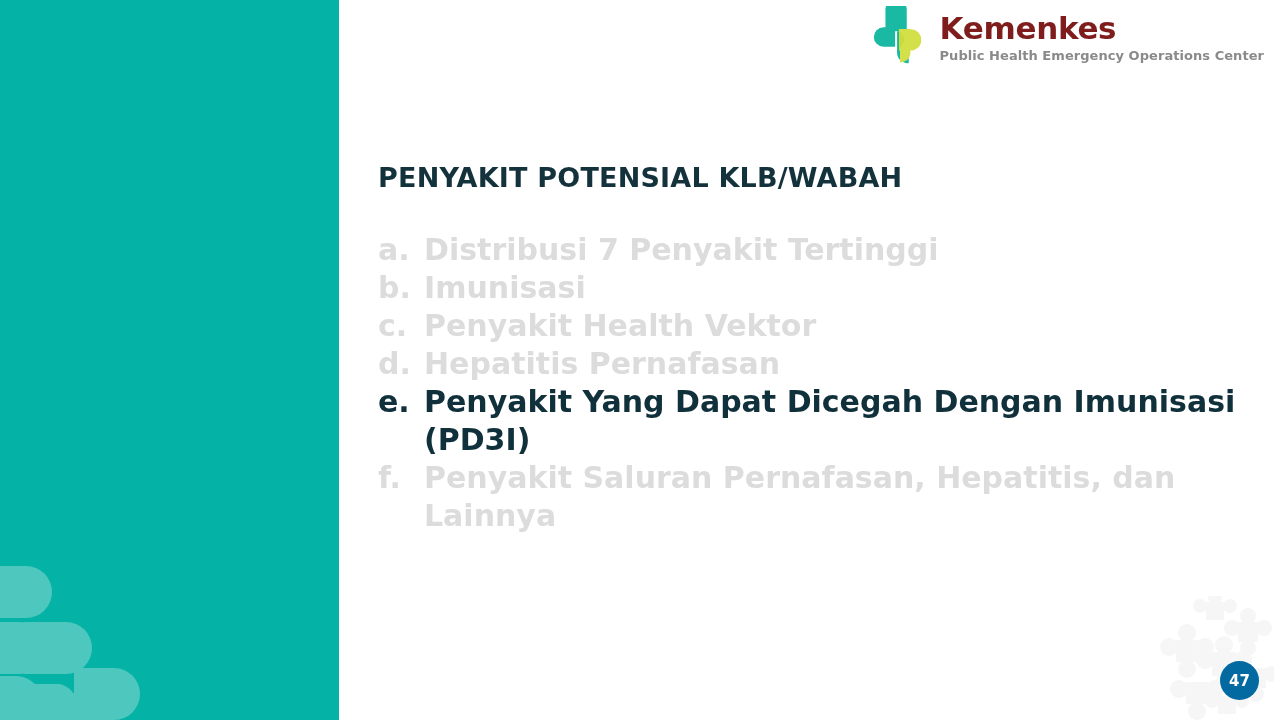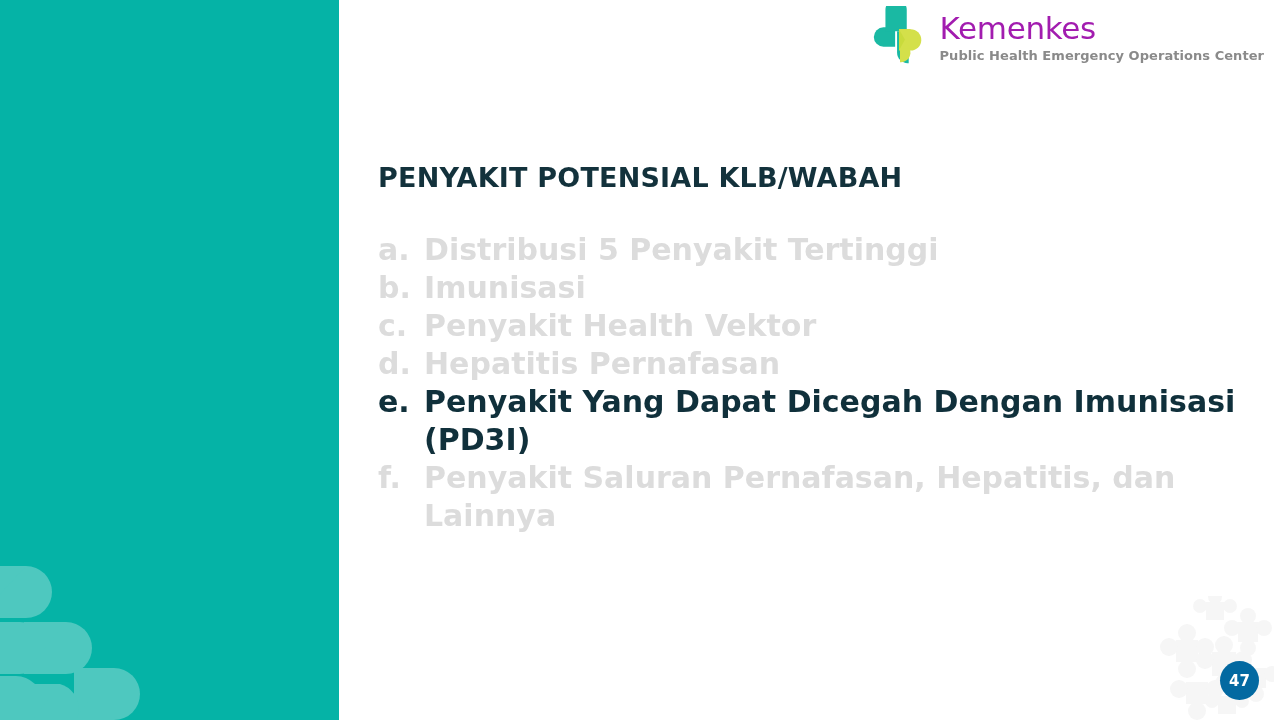--- a/index.html
+++ b/index.html
@@ -35,22 +35,22 @@
     position:absolute;
     right:16px; top:6px;
     display:flex;
     align-items:center;
     gap:10px;
   }
   .logo-mark { width:62px; height:62px; flex:0 0 auto; }
   .logo-text { display:flex; flex-direction:column; line-height:1; }
   .logo-word {
     font-size:31px;
-    font-weight:normal;
-    color:#a21caf;
+    font-weight:bold;
+    color:#7f1d1d;
     letter-spacing:-0.3px;
     font-family:"DejaVu Sans", sans-serif;
   }
   .logo-tag {
     font-size:13px;
     font-weight:bold;
     color:#8A8A8A;
     margin-top:5px;
     letter-spacing:0.05px;
     font-family:"DejaVu Sans", sans-serif;
@@ -153,21 +153,21 @@
       <div class="logo-word">Kemenkes</div>
       <div class="logo-tag">Public Health Emergency Operations Center</div>
     </div>
   </div>
 
   <div class="content">
     <div class="slide-title">PENYAKIT POTENSIAL KLB/WABAH</div>
     <ul class="list" id="topic-list">
         <li class="list-item dim">
           <span class="item-marker">a.</span>
-          <span class="item-text">Distribusi 5 Penyakit Tertinggi</span>
+          <span class="item-text">Distribusi 7 Penyakit Tertinggi</span>
         </li>
         <li class="list-item dim">
           <span class="item-marker">b.</span>
           <span class="item-text">Imunisasi</span>
         </li>
         <li class="list-item dim">
           <span class="item-marker">c.</span>
           <span class="item-text">Penyakit Health Vektor</span>
         </li>
         <li class="list-item dim">

